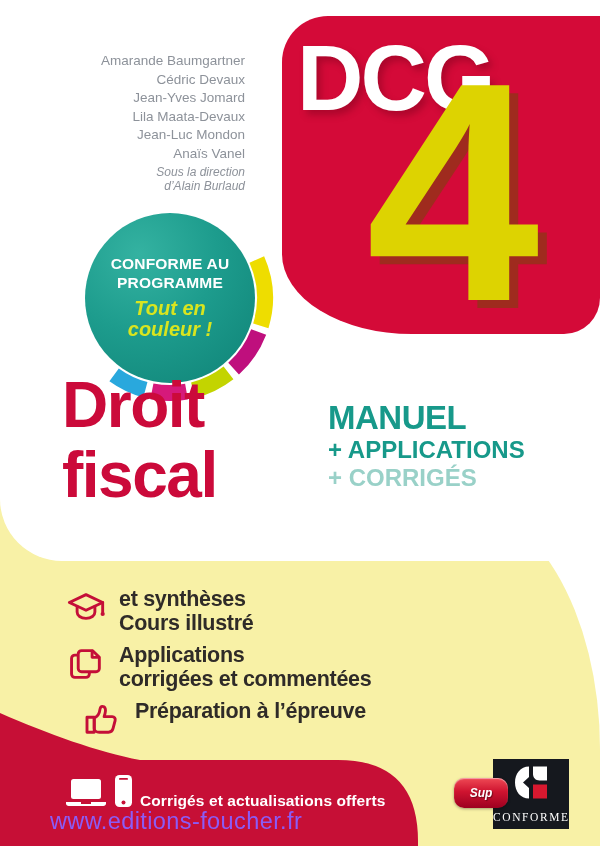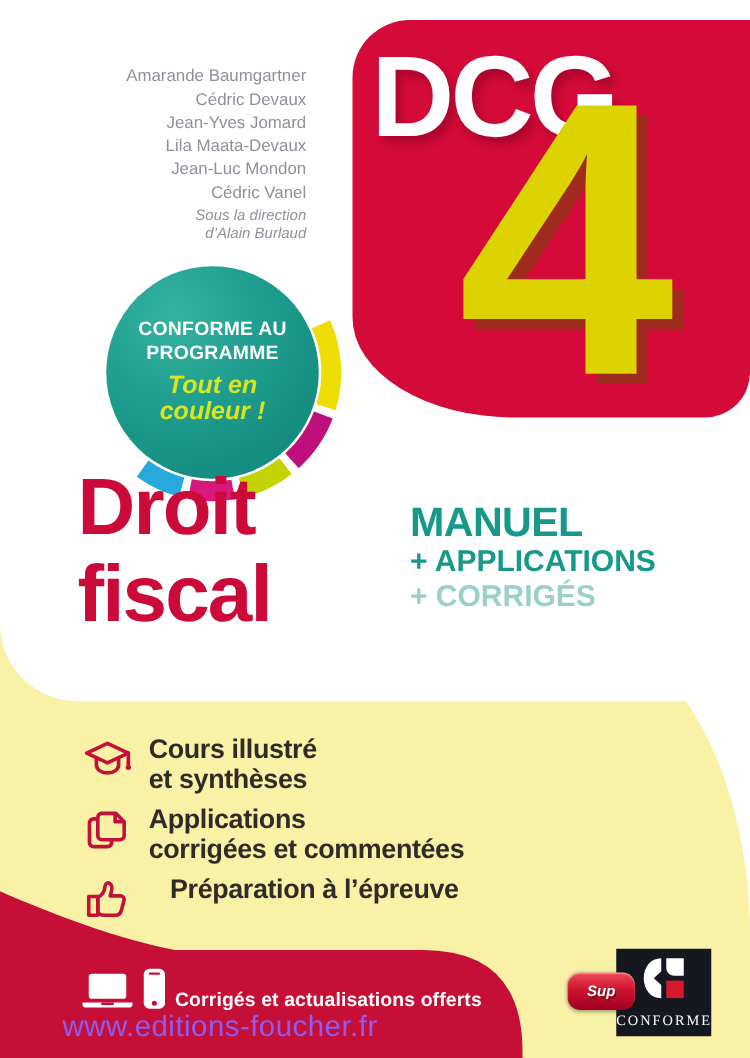--- a/index.html
+++ b/index.html
@@ -47,21 +47,21 @@
   .format .f-main  { color:#17998a; font-size:33px; line-height:37px; letter-spacing:-0.5px; }
   .format .f-plus1 { color:#17998a; font-size:24px; line-height:28px; }
   .format .f-plus2 { color:#99d1c8; font-size:24px; line-height:28px; }
 
   
   .feature { position:absolute; z-index:4; display:flex; align-items:flex-start; }
   .feature .f-icon { width:40px; flex:0 0 40px; margin-right:13px; }
   .feature .f-text { font-size:21.5px; line-height:23.5px; font-weight:700; color:#2f2b28; letter-spacing:-0.3px; }
   .feat-1 { left:66px; top:572px; }
   .feat-2 { left:66px; top:628px; }
-  .feat-3 { left:66px; top:684px;gap:17px; }
+  .feat-3 { left:82px; top:684px; }
 
   
   .footer-icons { position:absolute; left:64px; top:758px; z-index:5; display:flex; align-items:flex-end; }
   .footer-offer { position:absolute; left:140px; top:776px; z-index:5;
     color:#ffffff; font-weight:700; font-size:15.5px; letter-spacing:.1px; }
   .footer-site { position:absolute; left:50px; top:792px; z-index:5;
     color:#8b5cf6; font-weight:400; font-size:23.5px; letter-spacing:.4px; }
 
   
   .foucher-box { position:absolute; left:493px; top:743px; width:76px; height:70px;
@@ -88,21 +88,21 @@
   <svg class="red-bottom-svg" width="445" height="151" viewBox="0 0 445 151">
     <path d="M0,2 C48,23 98,41 140,49 L338,49 Q418,49 418,130 L418,151 L0,151 Z" fill="#c60f36"></path>
   </svg>
 
   <div class="authors">
     <div>Amarande Baumgartner</div>
     <div>Cédric Devaux</div>
     <div>Jean-Yves Jomard</div>
     <div>Lila Maata-Devaux</div>
     <div>Jean-Luc Mondon</div>
-    <div>Cédric Vanel</div>
+    <div>Anaïs Vanel</div>
     <div class="direction">
       <div>Sous la direction</div>
       <div>d’Alain Burlaud</div>
     </div>
   </div>
 
   <div class="dcg-word">DCG</div>
   <div class="dcg-number">4</div>
 
   <svg class="badge-arcs" width="220" height="195" viewBox="60 195 220 195">
@@ -138,22 +138,22 @@
   <div class="feature feat-1">
     <svg class="f-icon" width="40" height="40" viewBox="0 0 36 36">
       <g fill="none" stroke="#c40f38" stroke-width="2.6" stroke-linejoin="round" stroke-linecap="round">
         <path d="M3,13 L18,6 L33,13 L18,20 Z"></path>
         <path d="M10,16.5 V21.5 C10,24.8 13.2,27.3 18,27.3 C22.8,27.3 26,24.8 26,21.5 V16.5"></path>
         <path d="M33,13 V21"></path>
       </g>
       <circle cx="33" cy="23.3" r="1.9" fill="#c40f38"></circle>
     </svg>
     <div class="f-text">
+      <div>et synthèses</div>
       <div>Cours illustré</div>
-      <div>et synthèses</div>
     </div>
   </div>
 
   <div class="feature feat-2">
     <svg class="f-icon" width="40" height="40" viewBox="0 0 36 36">
       <g fill="none" stroke="#c40f38" stroke-width="2.6" stroke-linejoin="round" stroke-linecap="round">
         <path d="M10,10 H8 C6.3,10 5,11.3 5,13 V27 C5,28.7 6.3,30 8,30 H18 C19.7,30 21,28.7 21,27 V26"></path>
         <path d="M14,6 H24 L30,12 V22 C30,23.7 28.7,25 27,25 H14 C12.3,25 11,23.7 11,22 V9 C11,7.3 12.3,6 14,6 Z"></path>
         <path d="M23.5,6.5 V12 H29.5"></path>
       </g>

